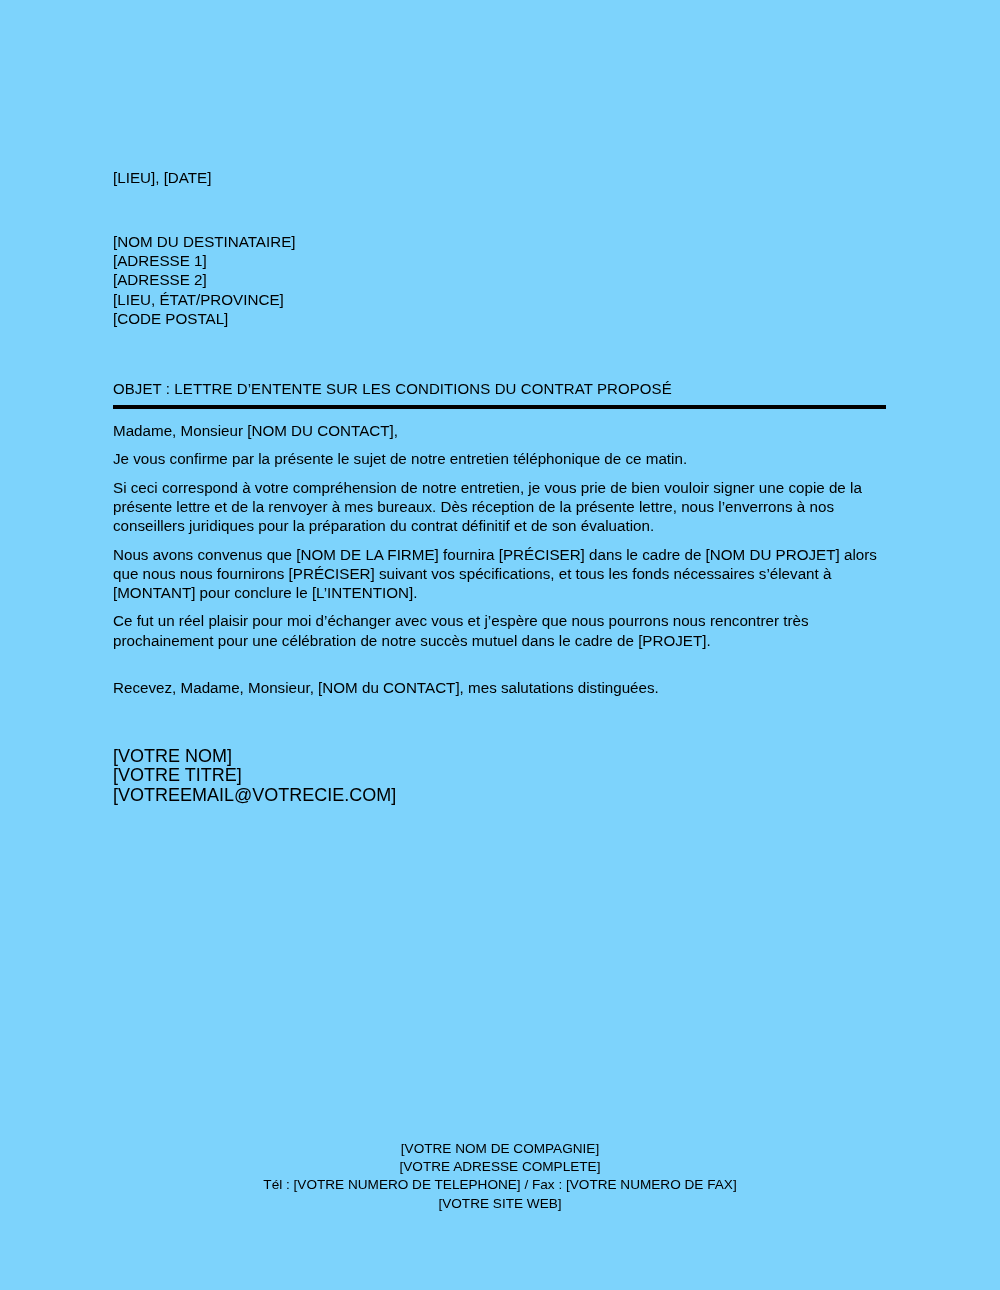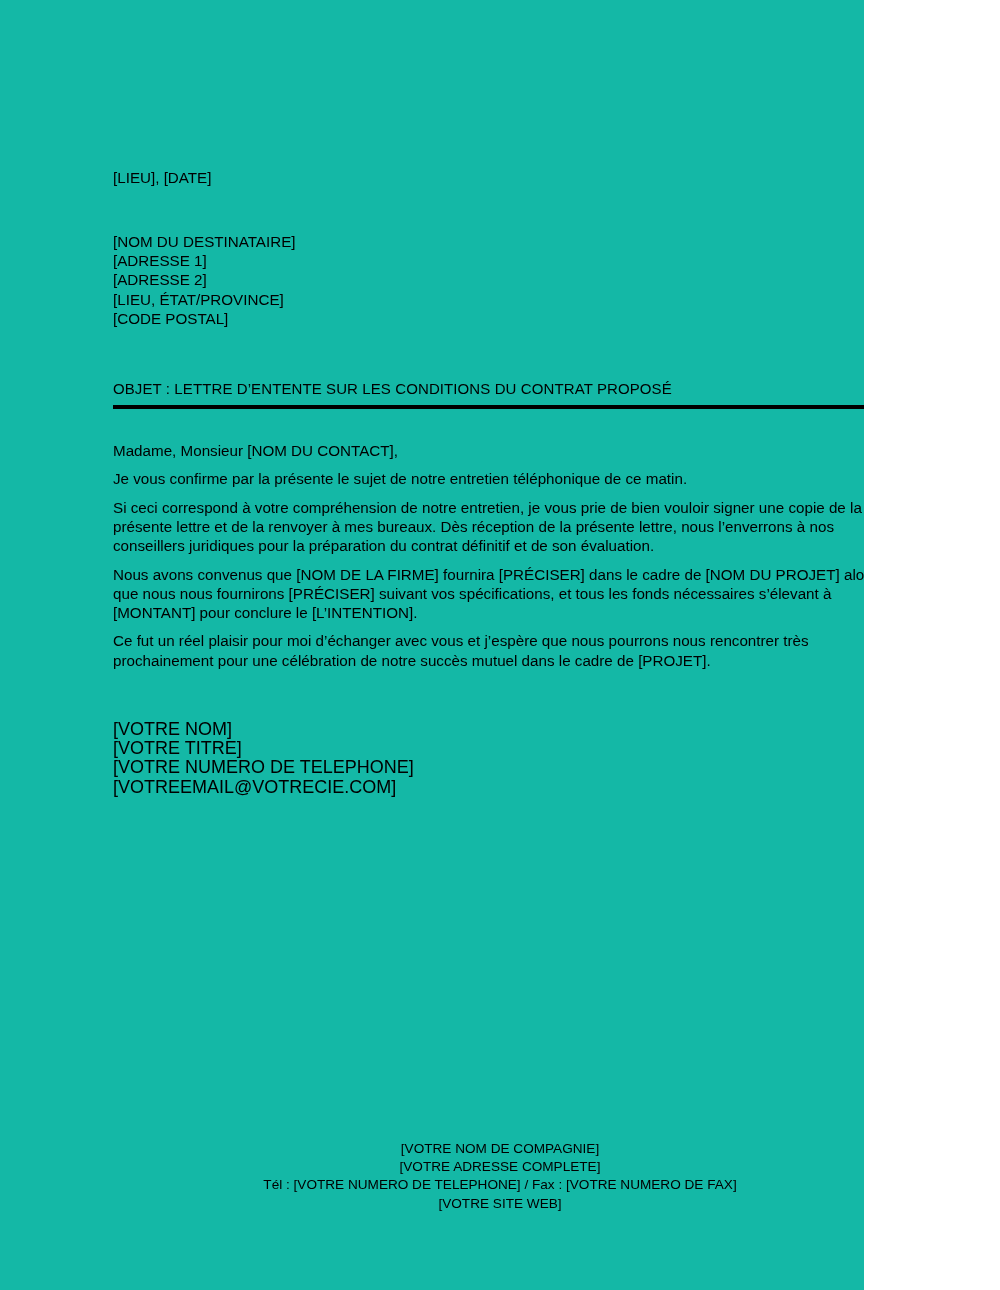--- a/index.html
+++ b/index.html
@@ -11,23 +11,23 @@
     width: 1000px;
     height: 1290px;
     position: relative;
     font-family: "Liberation Sans", sans-serif;
     color: #000000;
     -webkit-font-smoothing: antialiased;
   }
   .page {
     position: absolute;
     left: 0; top: 0;
-    width: 864px;
+    width: 1000px;
     height: 1290px;
-    background: #14b8a6;
+    background: #7dd3fc;
     overflow: hidden;
   }
 
   
   .letter {
     position: absolute;
     left: 113px;
     top: 168px;
     width: 773px;
   }
@@ -58,21 +58,21 @@
     line-height: 18px;
   }
   .subject-rule {
     margin-top: 7px;
     width: 773px;
     height: 4px;
     background: #000000;
   }
 
   .body-block {
-    margin-top: 32px;
+    margin-top: 12px;
   }
   .para {
     font-size: 15.2px;
     line-height: 19.3px;
     margin: 0 0 9px 0;
     text-align: left;
   }
   .para.gap-salutation { margin-bottom: 9px; }
   .para.spacer-before { margin-top: 9px; }
 
@@ -126,26 +126,26 @@
       <div class="subject-line">OBJET : LETTRE D’ENTENTE SUR LES CONDITIONS DU CONTRAT PROPOSÉ</div>
       <div class="subject-rule"></div>
     </div>
 
     <div class="body-block">
       <p class="para gap-salutation">Madame, Monsieur [NOM DU CONTACT],</p>
       <p class="para spacer-before">Je vous confirme par la présente le sujet de notre entretien téléphonique de ce matin.</p>
       <p class="para spacer-before">Si ceci correspond à votre compréhension de notre entretien, je vous prie de bien vouloir signer une copie de la présente lettre et de la renvoyer à mes bureaux. Dès réception de la présente lettre, nous l’enverrons à nos conseillers juridiques pour la préparation du contrat définitif et de son évaluation.</p>
       <p class="para spacer-before">Nous avons convenus que [NOM DE LA FIRME] fournira [PRÉCISER] dans le cadre de [NOM DU PROJET] alors que nous nous fournirons [PRÉCISER] suivant vos spécifications, et tous les fonds nécessaires s’élevant à [MONTANT] pour conclure le [L’INTENTION].</p>
       <p class="para spacer-before">Ce fut un réel plaisir pour moi d’échanger avec vous et j’espère que nous pourrons nous rencontrer très prochainement pour une célébration de notre succès mutuel dans le cadre de [PROJET].</p>
+      <p class="closing-para">Recevez, Madame, Monsieur, [NOM du CONTACT], mes salutations distinguées.</p>
     </div>
 
     <div class="signature-block">
       <div class="sig-line">[VOTRE NOM]</div>
       <div class="sig-line">[VOTRE TITRE]</div>
-      <div class="sig-line">[VOTRE NUMERO DE TELEPHONE]</div>
       <div class="sig-line">[VOTREEMAIL@VOTRECIE.COM]</div>
     </div>
 
   </div>
 
   <div class="footer">
     <div class="foot-line">[VOTRE NOM DE COMPAGNIE]</div>
     <div class="foot-line">[VOTRE ADRESSE COMPLETE]</div>
     <div class="foot-line">Tél : [VOTRE NUMERO DE TELEPHONE] / Fax : [VOTRE NUMERO DE FAX]</div>
     <div class="foot-line">[VOTRE SITE WEB]</div>

